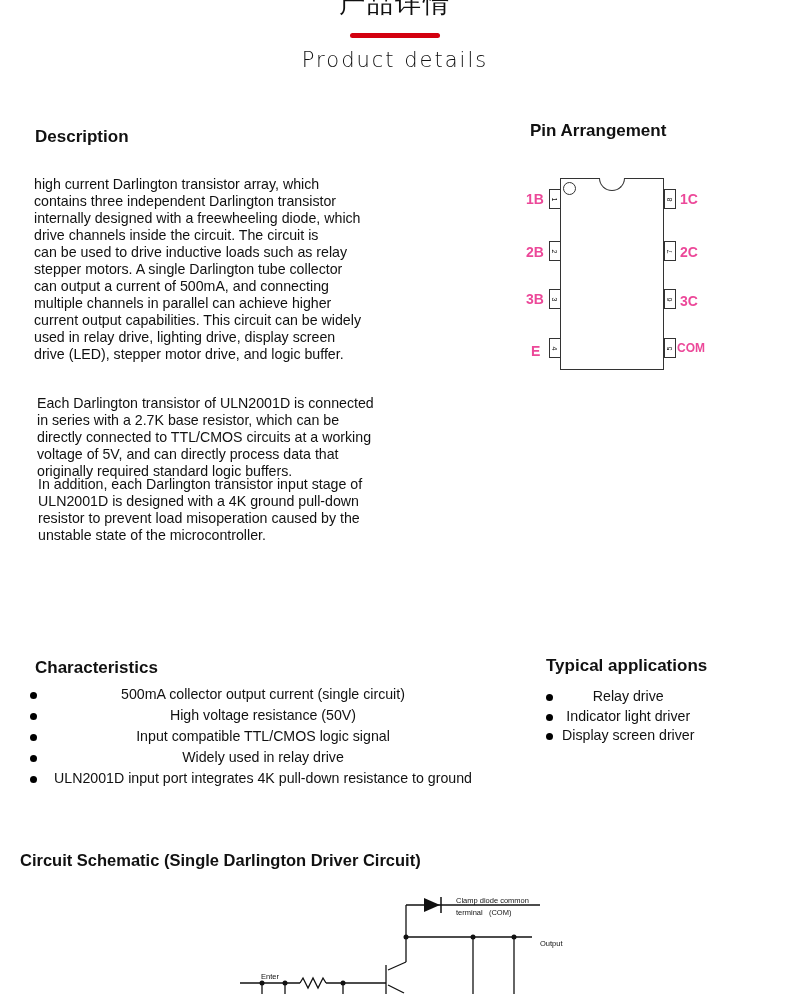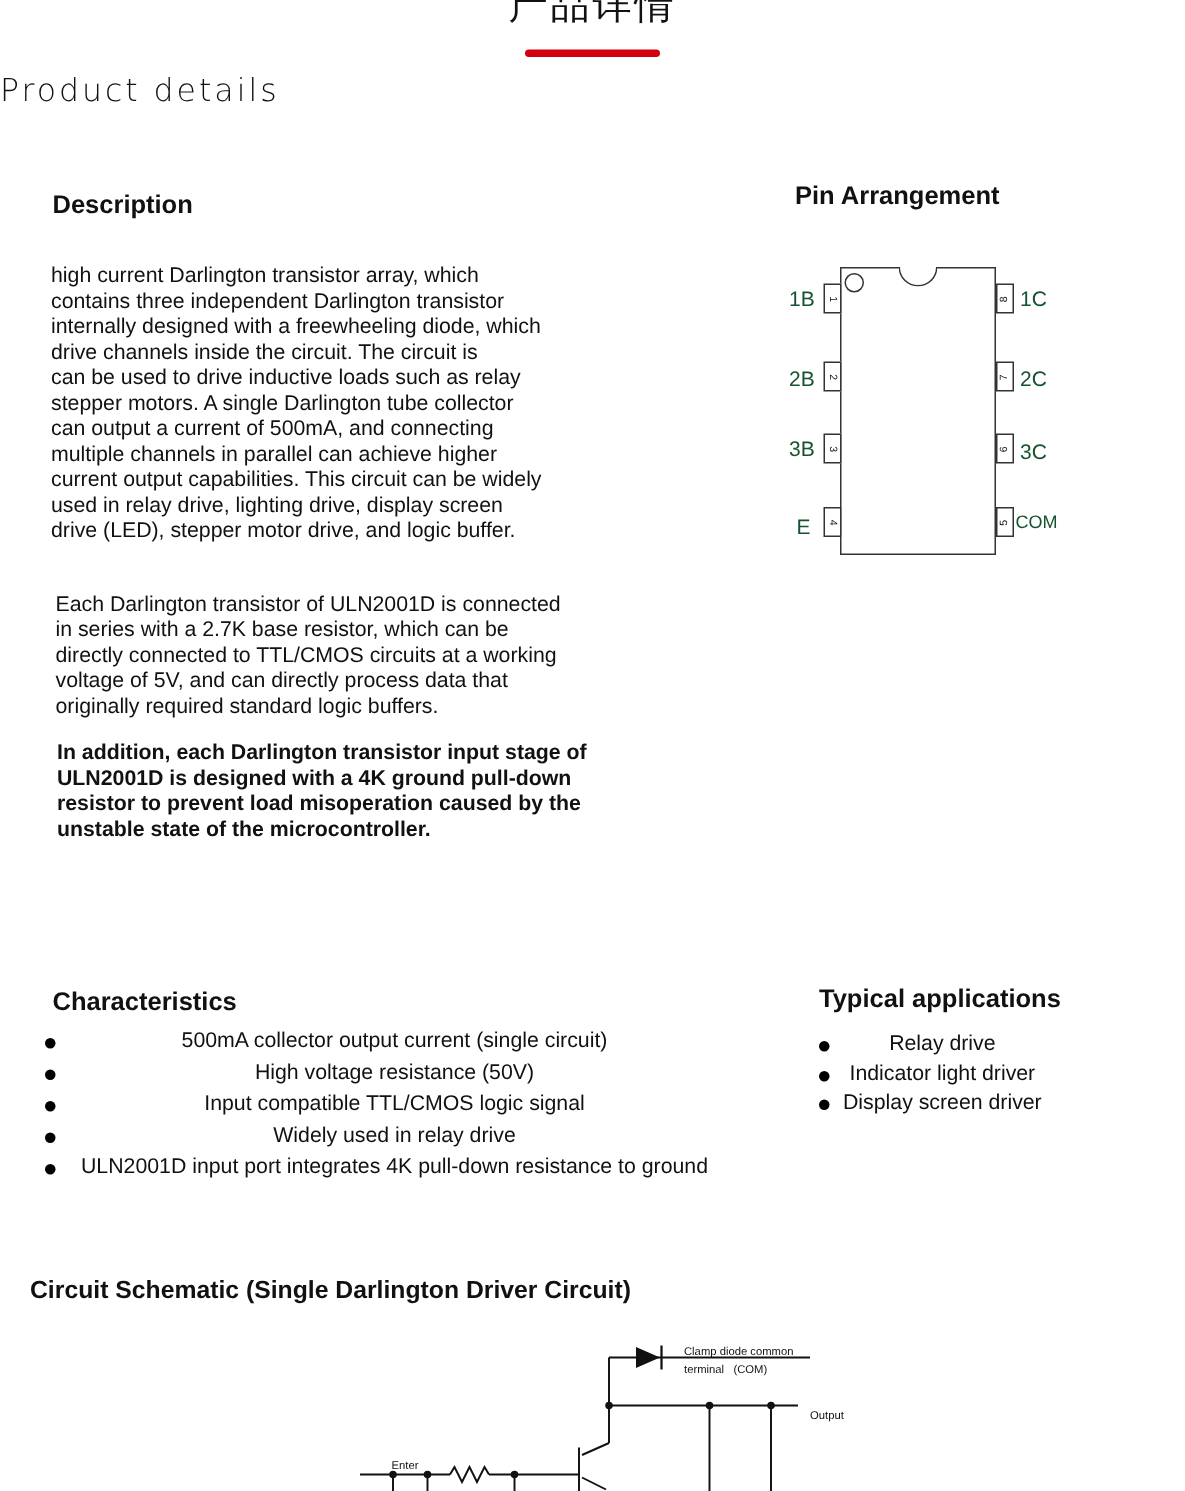--- a/index.html
+++ b/index.html
@@ -2,40 +2,40 @@
 <html><head>
   <meta charset="utf-8">
   <style>
     * { box-sizing: border-box; margin: 0; padding: 0; }
     html, body { width: 790px; height: 994px; overflow: hidden; background: #ffffff; }
     body { position: relative; font-family: "Liberation Sans", sans-serif; color: #111; }
 
     .hdr-cn { position: absolute; left: 0; width: 790px; top: -14px; text-align: center;
       font-family: "DejaVu Sans", sans-serif; font-size: 26px; font-weight: 300; letter-spacing: 2px; color: #111; }
     .hdr-bar { position: absolute; left: 350px; top: 33px; width: 90px; height: 5px; border-radius: 3px; }
-    .hdr-en { position: absolute; left: 0; width: 790px; top: 48px; 
+    .hdr-en { position: absolute; left: 0; width: 790px; top: 48px; text-align: center;
       font-family: "DejaVu Sans", sans-serif; font-size: 21px; letter-spacing: 2px; color: #111; font-weight: 300; }
 
     .h2 { position: absolute; font-weight: bold; font-size: 17px; color: #111; }
     .para { position: absolute; font-size: 14.2px; line-height: 17px; color: #111; }
     .para p { white-space: nowrap; }
 
     ul.bul { position: absolute; list-style: none; font-size: 14.2px; color: #111; }
     ul.bul li { position: relative; padding-left: 16px; white-space: nowrap; text-align: center; }
     ul.bul li::before { content: ""; position: absolute; left: 0; top: 6px; width: 7px; height: 7px; border-radius: 50%; background: #000; }
     ul.chars li { height: 21px; padding-left: 24px; }
     ul.apps li { height: 19.5px; }
 
     .chip { position: absolute; left: 560px; top: 178px; width: 104px; height: 192px; border: 1.3px solid #333; background: #fff; }
     .chip .dot { position: absolute; left: 2px; top: 3px; width: 13px; height: 13px; border: 1.3px solid #333; border-radius: 50%; }
     .chip .notch { position: absolute; left: 38px; top: -1px; width: 26px; height: 13px; border: 1.3px solid #333; border-top: none; border-radius: 0 0 13px 13px; background: #fff; }
     .pin { position: absolute; width: 12px; height: 20px; border: 1.3px solid #333; background: #fff; font-size: 7px; display: flex; align-items: center; justify-content: center; }
     .pin span { display: inline-block; transform: rotate(90deg); }
     .pin.r span { transform: rotate(-90deg); }
-    .plabel { position: absolute; font-family: "Liberation Sans", sans-serif; font-weight: normal; font-size: 14px; color: #14532d; }
+    .plabel { position: absolute; font-family: "Liberation Sans", sans-serif; font-weight: bold; font-size: 14px; color: #ec4899; }
     .plabel.sm { font-size: 12px; }
 
     .schem { position: absolute; left: 0; top: 880px; width: 790px; height: 114px; }
     .schem text { font-family: "Liberation Sans", sans-serif; }
   </style>
 </head>
 <body>
 
 <div class="hdr-cn">产品详情</div>
 <div class="hdr-bar" style="background:#d3000f;"></div>
@@ -58,21 +58,21 @@
 </div>
 
 <div class="para" style="left:37px; top:395px;">
   <p>Each Darlington transistor of ULN2001D is connected</p>
   <p>in series with a 2.7K base resistor, which can be</p>
   <p>directly connected to TTL/CMOS circuits at a working</p>
   <p>voltage of 5V, and can directly process data that</p>
   <p>originally required standard logic buffers.</p>
 </div>
 
-<div class="para" style="left:38px; top:494px;font-weight:bold;">
+<div class="para" style="left:38px; top:476px;">
   <p>In addition, each Darlington transistor input stage of</p>
   <p>ULN2001D is designed with a 4K ground pull-down</p>
   <p>resistor to prevent load misoperation caused by the</p>
   <p>unstable state of the microcontroller.</p>
 </div>
 
 <div class="h2" style="left:530px; top:121px;">Pin Arrangement</div>
 
 <div>
   <div class="chip">

